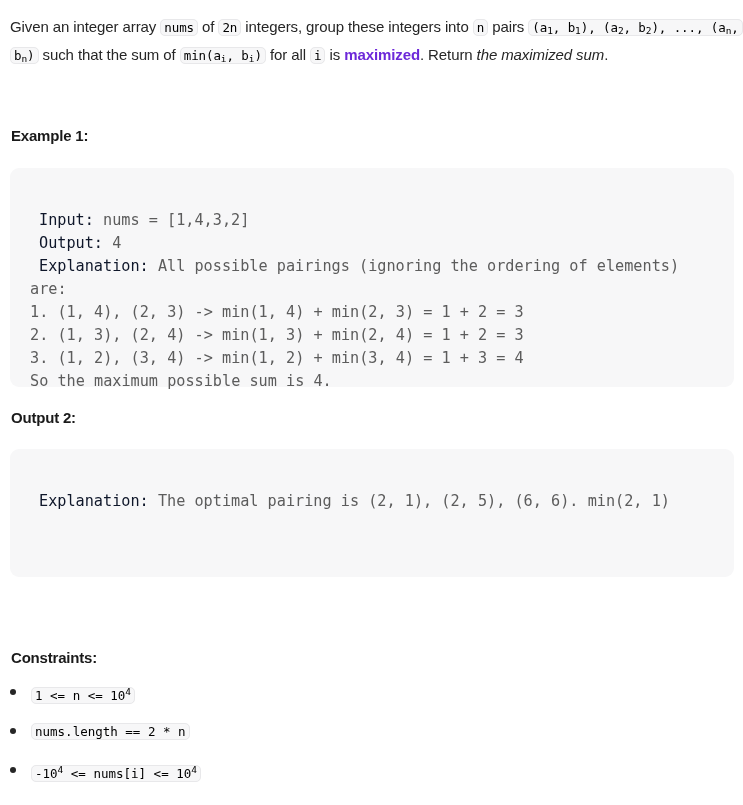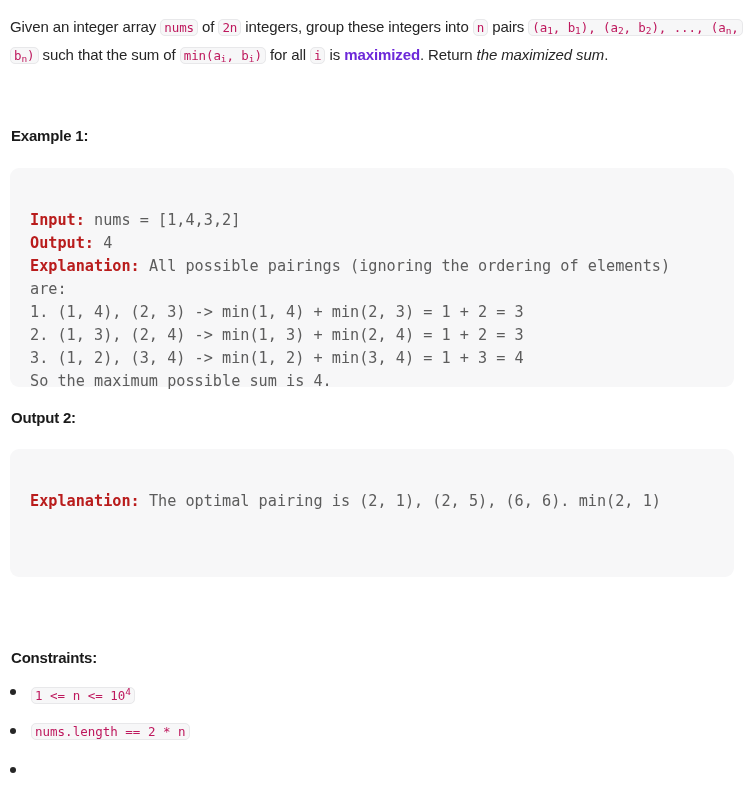--- a/index.html
+++ b/index.html
@@ -14,21 +14,21 @@
       font-size: 15px; line-height: 24px; color: #262626;
       letter-spacing: -0.1px;
     }
     code.ic {
       font-family: "DejaVu Sans Mono", "Liberation Mono", monospace;
       font-size: 12.5px;
       background: #f7f7f8;
       border: 1px solid #e8e8ea;
       border-radius: 5px;
       padding: 0 3px;
-      color: #be185d;
+      color: #000000;
       -webkit-box-decoration-break: clone;
       box-decoration-break: clone;
     }
     code.ic sub, code.ic sup { font-size: 9.5px; }
     code.ic sub { vertical-align: -2px; }
     b.strong { font-weight: 700; color: #6d28d9; }
     i.em { font-style: italic; }
     .h {
       position: absolute; left: 11px;
       font-size: 15px; font-weight: 700; color: #1a1a1a;
@@ -39,21 +39,21 @@
       position: absolute; left: 10px; width: 724px;
       background: #f7f7f8;
       border-radius: 9px;
       box-sizing: border-box;
       padding: 18px 20px 0 20px;
       font-family: "DejaVu Sans Mono", "Liberation Mono", monospace;
       font-size: 15.2px; line-height: 23px;
       color: #5c5c5c;
       white-space: pre;
     }
-    .pre .lbl { font-weight: 700; color: #b91c1c; }
+    .pre .lbl { font-weight: 400; color: #0f172a; margin-left: 9px; }
     .pre .ln { display: block; height: 23px; }
     ul.cons {
       position: absolute; left: 0; top: 676px; margin: 0; padding: 0;
       list-style: none;
     }
     ul.cons li {
       position: relative; height: 39px; padding-left: 31px;
       line-height: 32px;
     }
     ul.cons li .dot {
@@ -81,14 +81,15 @@
   <li>
     <span class="dot"></span>
     <code class="ic"><span>1 &lt;= n &lt;= 10</span><sup>4</sup></code>
   </li>
   <li>
     <span class="dot"></span>
     <code class="ic"><span>nums.length == 2 * n</span></code>
   </li>
   <li>
     <span class="dot"></span>
+    <code class="ic"><span>-10</span><sup>4</sup><span> &lt;= nums[i] &lt;= 10</span><sup>4</sup></code>
   </li>
 </ul>
 
 </body></html>

